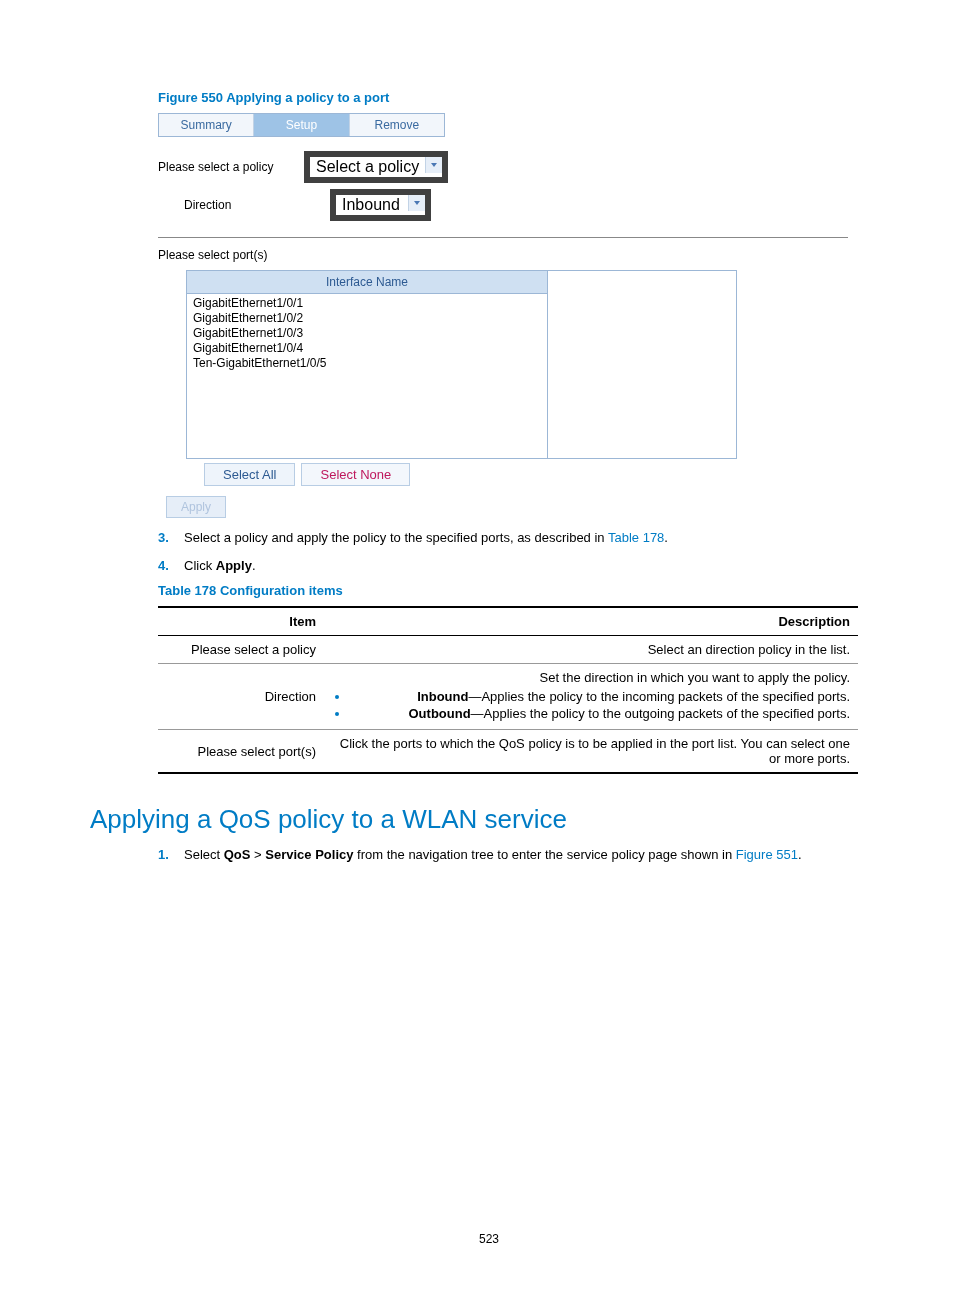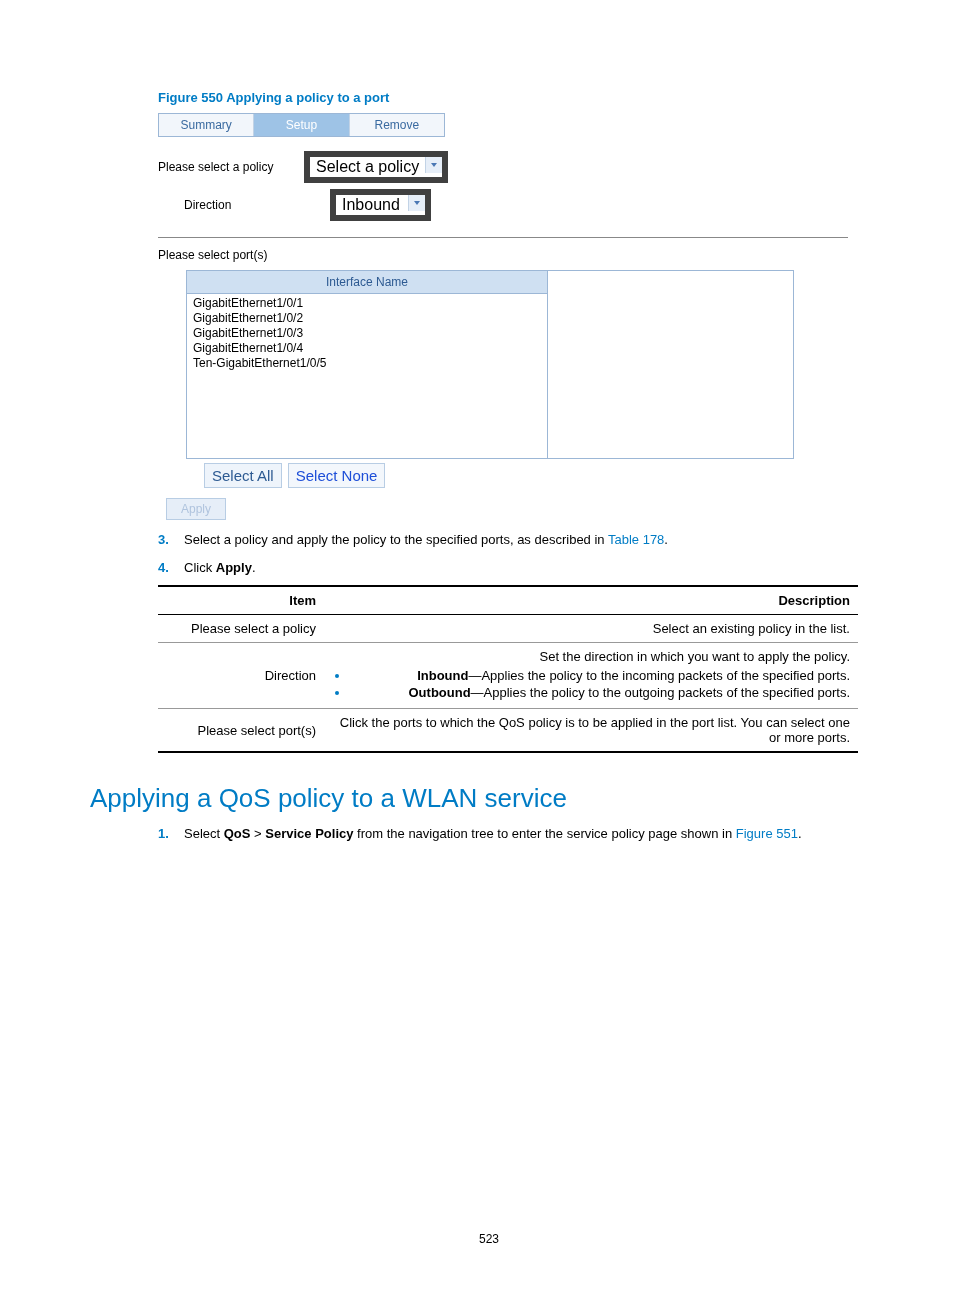--- a/index.html
+++ b/index.html
@@ -84,21 +84,21 @@
     border-top: 1px solid #888;
     margin: 16px 0 10px 0;
     width: 690px;
   }
   .subtext {
     font-size: 12px;
     margin-bottom: 8px;
   }
   .port-outer {
     display: flex;
-    width: 608px;
+    width: 551px;
     justify-content: center;
   }
   .port-col {
     width: 360px;
     border: 1px solid #9cb7d6;
   }
   .port-col .header {
     background: #cfe0f2;
     color: #2d5a92;
     text-align: center;
@@ -124,25 +124,25 @@
   .btnrow {
     display: flex;
     gap: 6px;
     margin-top: 4px;
     margin-left: 46px;
   }
   .flatbtn {
     border: 1px solid #b8cde4;
     background: #eef4fb;
     color: #2d5a92;
-    font-size: 15px;
-    padding: 3px 7px;
+    font-size: 13px;
+    padding: 3px 18px;
   }
   .flatbtn.dis {
-    color: #1d4ed8;
+    color: #be185d;
     background: #f3f7fc;
   }
   .applybtn {
     display: inline-block;
     border: 1px solid #b8cde4;
     background: #e6eef8;
     color: #b0c4de;
     font-size: 12px;
     padding: 3px 14px;
     margin-top: 10px;
@@ -279,32 +279,33 @@
       </span>
     </div>
     <div class="step">
       <span class="num">4.</span>
       <span class="body">
         <span>Click </span><b>Apply</b><span>.</span>
       </span>
     </div>
   </div>
 
+  <div class="caption" style="margin-top:6px;">Table 178 Configuration items</div>
 
   <table class="tbl">
     <thead>
       <tr>
         <th>Item</th>
         <th>Description</th>
       </tr>
     </thead>
     <tbody>
       <tr>
         <td>Please select a policy</td>
-        <td>Select an existing policy in the list.</td>
+        <td>Select an direction policy in the list.</td>
       </tr>
       <tr>
         <td style="vertical-align: middle;">Direction</td>
         <td>
           <span>Set the direction in which you want to apply the policy.</span>
           <ul>
             <li><b>Inbound</b><span>—Applies the policy to the incoming packets of the specified ports.</span></li>
             <li><b>Outbound</b><span>—Applies the policy to the outgoing packets of the specified ports.</span></li>
           </ul>
         </td>

